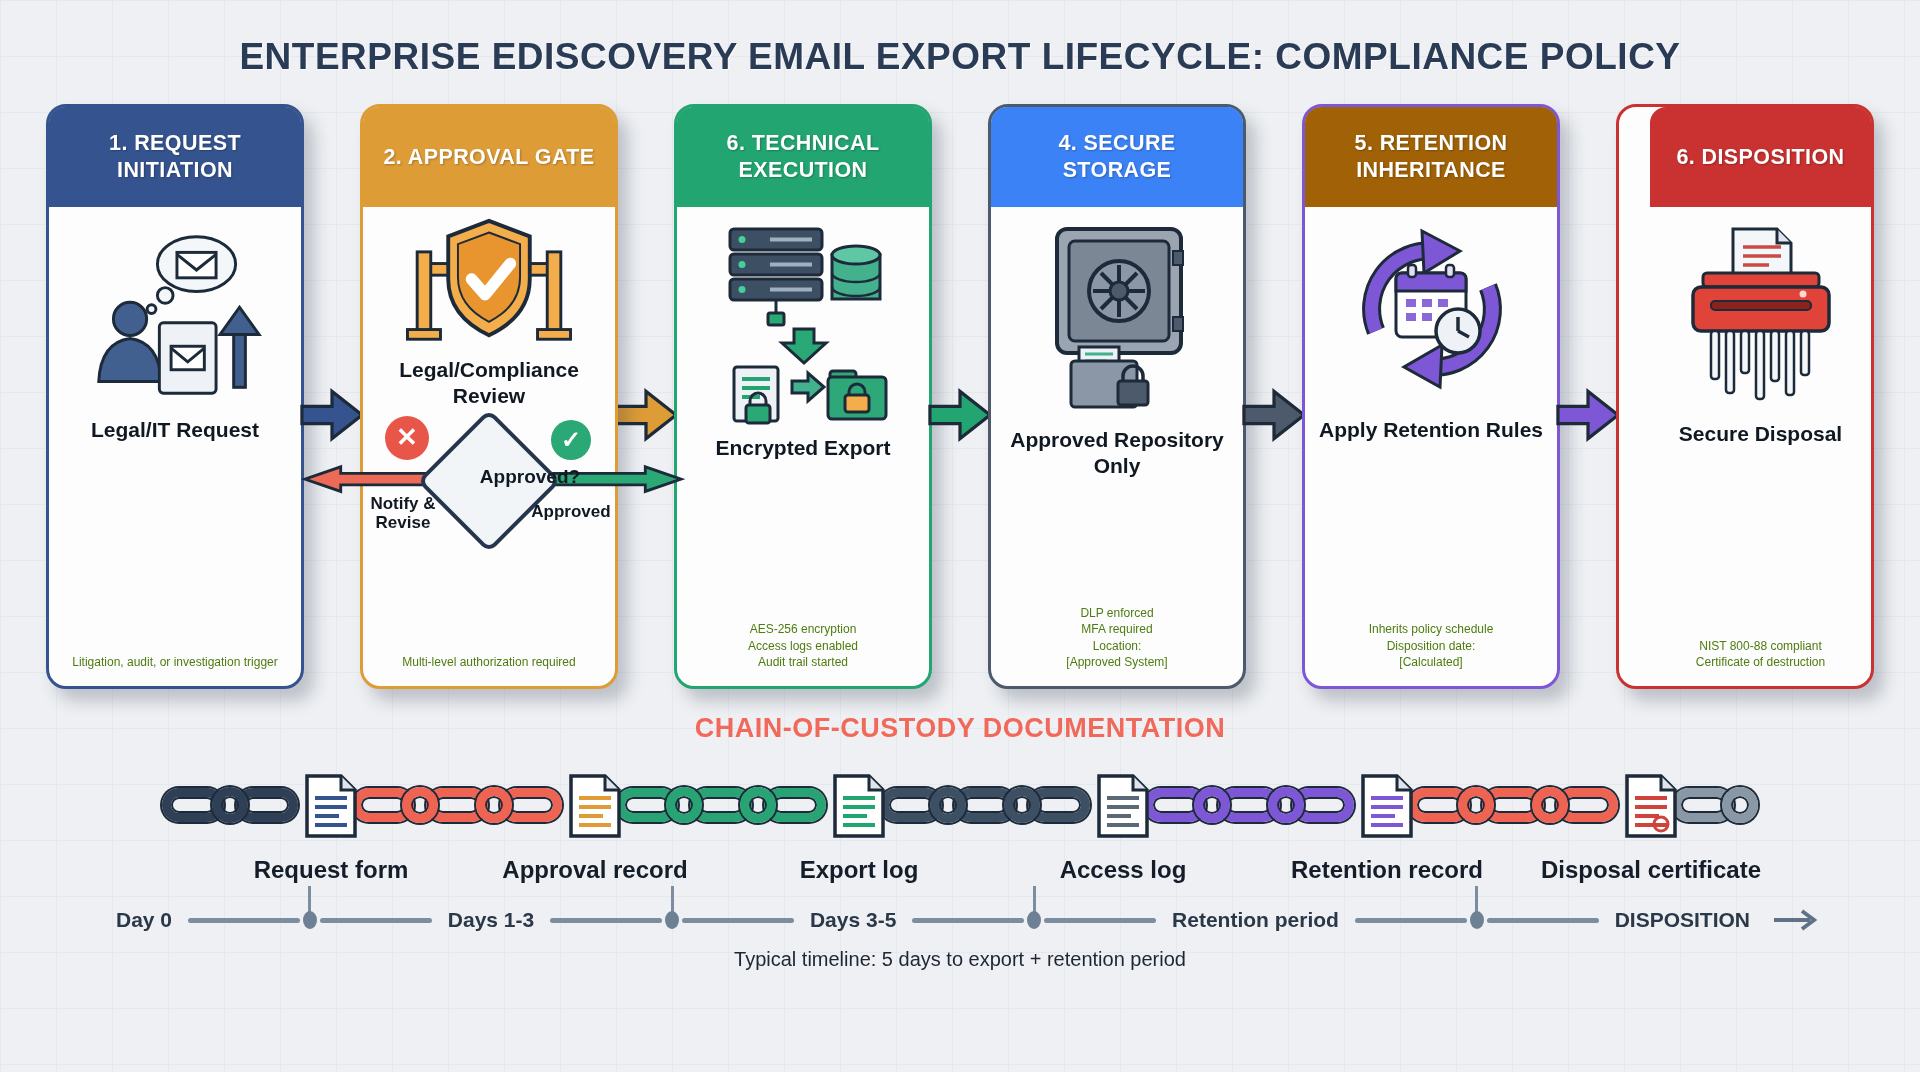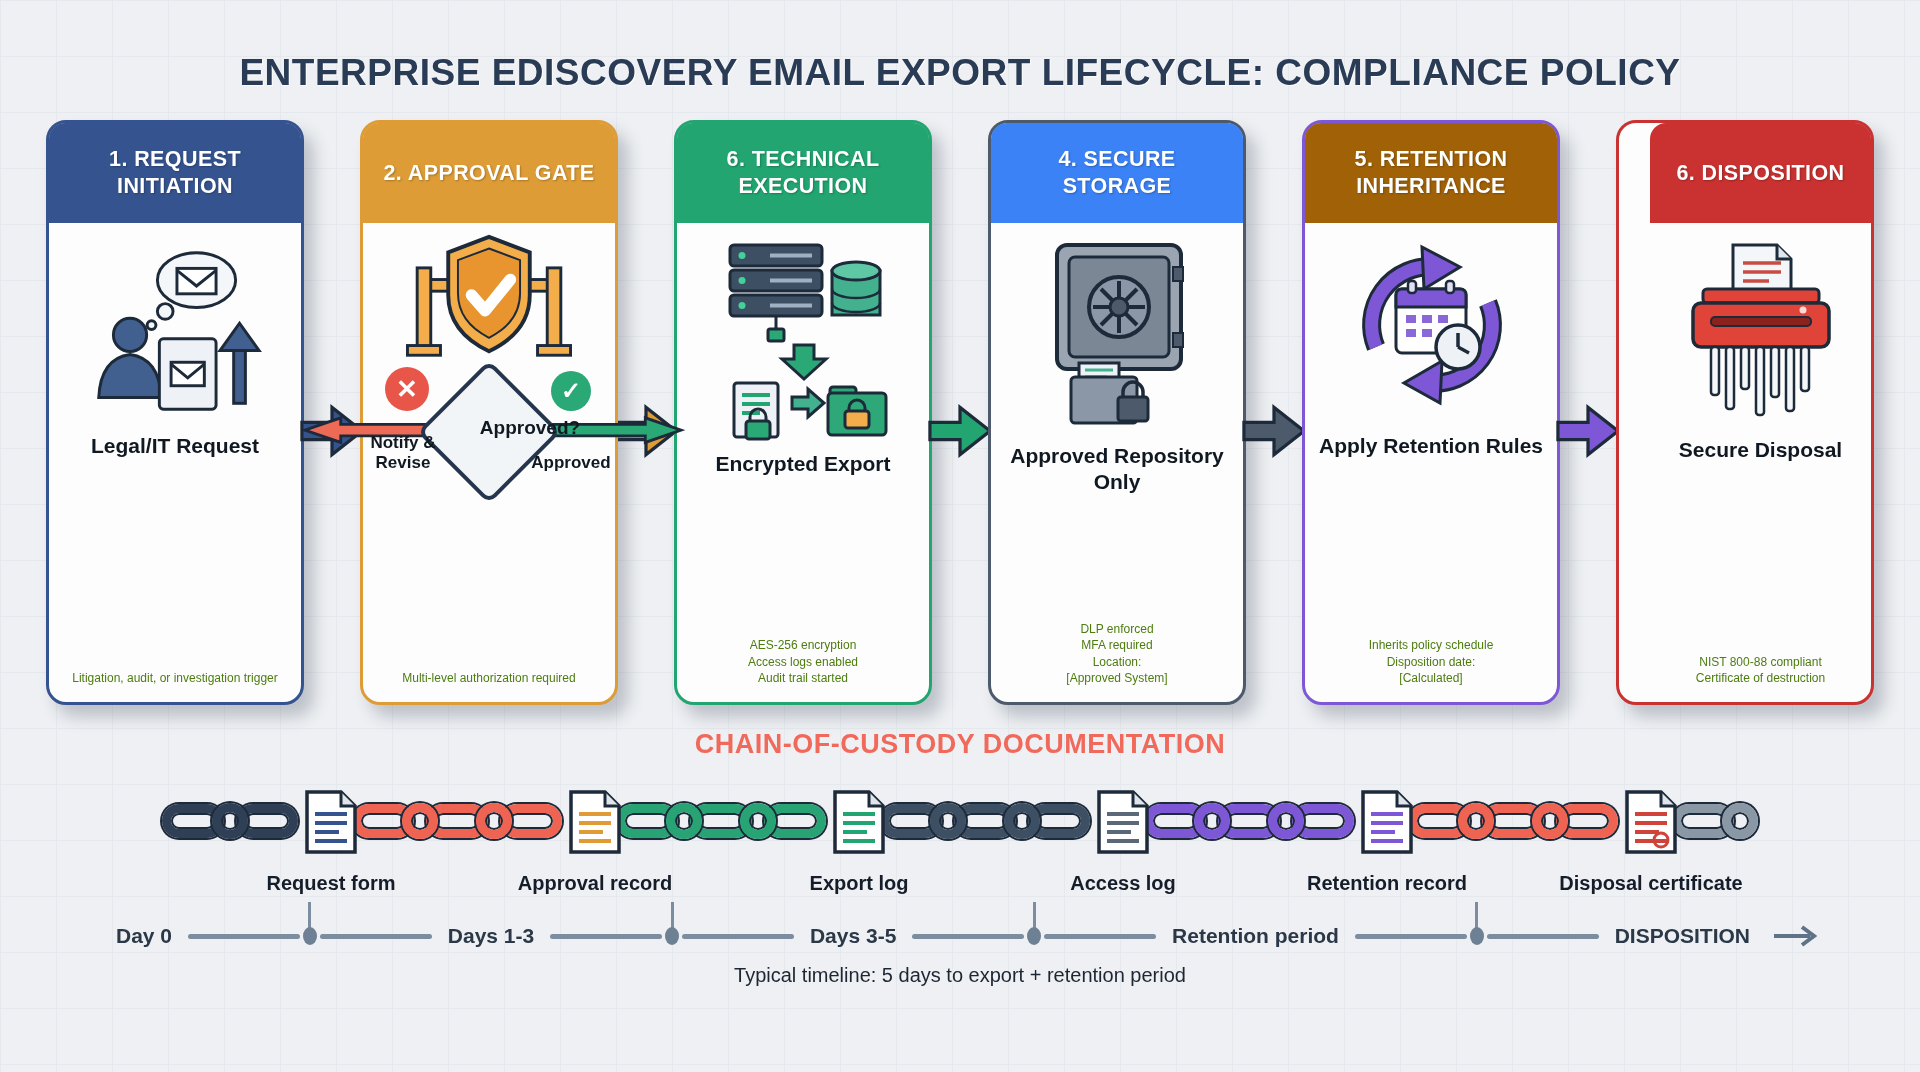--- a/index.html
+++ b/index.html
@@ -8,21 +8,21 @@
     font-family:"Liberation Sans", sans-serif;
     background-color:#eef0f3;
     background-image:
       linear-gradient(#e5e8ec 1px, transparent 1px),
       linear-gradient(90deg,#e5e8ec 1px, transparent 1px);
     background-size:56px 56px;
     color:#1d2633;
   }
   .canvas{position:relative;width:1920px;height:1072px;}
   h1.page-title{
-    margin:0;padding-top:52px;text-align:center;
+    margin:0;padding-top:36px;text-align:center;
     font-size:37px;font-weight:bold;letter-spacing:.5px;color:#2a3b55;
     text-shadow:1px 1px 0 rgba(255,255,255,.8);
   }
   
   .stages{display:flex;justify-content:center;align-items:flex-start;margin-top:26px;}
   .card{
     width:258px;height:585px;box-sizing:border-box;background:#fdfdfd;
     border:3px solid #888;border-radius:20px;overflow:visible;position:relative;
     box-shadow:10px 12px 16px rgba(45,55,75,.25);
     display:flex;flex-direction:column;
@@ -60,21 +60,21 @@
     position:absolute;width:44px;height:44px;border-radius:50%;z-index:4;
     display:flex;align-items:center;justify-content:center;
     color:#fff;font-size:26px;font-weight:bold;
   }
   .badge.no{left:22px;top:2px;background:#e8564a;}
   .badge.yes{right:24px;top:6px;background:#2aa876;width:40px;height:40px;font-size:24px;}
   .d-arrow{position:absolute;top:50px;z-index:2;}
   .d-arrow.left{left:-62px;width:208px;}
   .d-arrow.right{right:-70px;width:208px;}
   .d-label{position:absolute;font-size:17px;font-weight:bold;color:#101822;z-index:6;line-height:1.15;text-align:center;}
-  .d-label.no{left:-8px;top:68px;width:96px;}
+  .d-label.no{left:-8px;top:80px;width:96px;}
   .d-label.yes{right:-4px;top:88px;width:96px;}
   .card.c2{z-index:8;}
   
   .chain-title{
     margin:24px 0 0;text-align:center;font-size:27px;font-weight:bold;letter-spacing:.5px;
   }
   .chain-row{
     display:flex;align-items:center;justify-content:center;margin-top:22px;height:78px;
   }
   .link{
@@ -82,21 +82,21 @@
     border:9px solid #444;border-radius:18px;
     box-shadow:0 0 0 2px #1d2a3a, inset 0 0 0 2px #1d2a3a;
     background:transparent;
   }
   .link:first-child{margin-left:0;}
   .link.wide{width:62px;height:34px;}
   .link.round{width:36px;height:36px;border-radius:50%;position:relative;z-index:1;}
   .chain-doc{position:relative;z-index:2;flex:none;margin:0 5px -6px;}
   .chain-doc .doc-label{
     position:absolute;top:100%;left:50%;transform:translate(-50%,12px);
-    white-space:nowrap;font-size:20px;font-weight:bold;color:#141d29;
+    white-space:nowrap;font-size:24px;font-weight:bold;color:#141d29;
   }
   
   .timeline{display:flex;align-items:center;width:1720px;margin:64px auto 0;}
   .tl-label{flex:none;margin:0 16px;font-size:21px;font-weight:bold;color:#2b3848;white-space:nowrap;}
   .tl-conn{flex:1;display:flex;align-items:center;}
   .tl-seg{flex:1;height:5px;background:#7d8da0;border-radius:3px;}
   .tl-pin{width:16px;height:18px;position:relative;flex:none;margin:0 2px;}
   .tl-pin::before{content:'';position:absolute;left:6.5px;bottom:9px;width:3px;height:34px;background:#7d8da0;}
   .tl-pin::after{content:'';position:absolute;left:1px;top:0;width:14px;height:18px;border-radius:50%;background:#6e8094;}
   .tl-arrow{flex:none;width:48px;height:22px;margin-left:6px;}
@@ -150,20 +150,21 @@
           <rect x="26" y="50" width="128" height="12" fill="#f3ae4b" stroke="#1d2a3a" stroke-width="3"></rect>
           <rect x="16" y="38" width="14" height="82" fill="#f3ae4b" stroke="#1d2a3a" stroke-width="3"></rect>
           <rect x="6" y="118" width="34" height="10" fill="#f3ae4b" stroke="#1d2a3a" stroke-width="3"></rect>
           <rect x="150" y="38" width="14" height="82" fill="#f3ae4b" stroke="#1d2a3a" stroke-width="3"></rect>
           <rect x="140" y="118" width="34" height="10" fill="#f3ae4b" stroke="#1d2a3a" stroke-width="3"></rect>
           <path d="M90 6 L132 22 V66 Q132 104 90 124 Q48 104 48 66 V22 Z" fill="#f3ae4b" stroke="#1d2a3a" stroke-width="4"></path>
           <path d="M90 18 L122 30 V64 Q122 94 90 110 Q58 94 58 64 V30 Z" fill="#e8952f" stroke="#1d2a3a" stroke-width="2"></path>
           <path d="M72 66 L86 82 L112 50" fill="none" stroke="#ffffff" stroke-width="12" stroke-linecap="round" stroke-linejoin="round"></path>
         </svg>
       </div>
+      <div class="card-title">Legal/Compliance Review</div>
       <div class="decision">
         <span class="badge no">✕</span>
         <span class="badge yes">✓</span>
         <svg class="d-arrow left" viewBox="0 0 220 32">
           <path d="M218 10 H42 V3 L4 16 L42 29 V22 H218 Z" fill="#ed6a57" stroke="#1d2a3a" stroke-width="3"></path>
         </svg>
         <svg class="d-arrow right" viewBox="0 0 220 32">
           <path d="M2 10 H178 V3 L216 16 L178 29 V22 H2 Z" fill="#2aa876" stroke="#1d2a3a" stroke-width="3"></path>
         </svg>
         <div class="diamond"></div>

